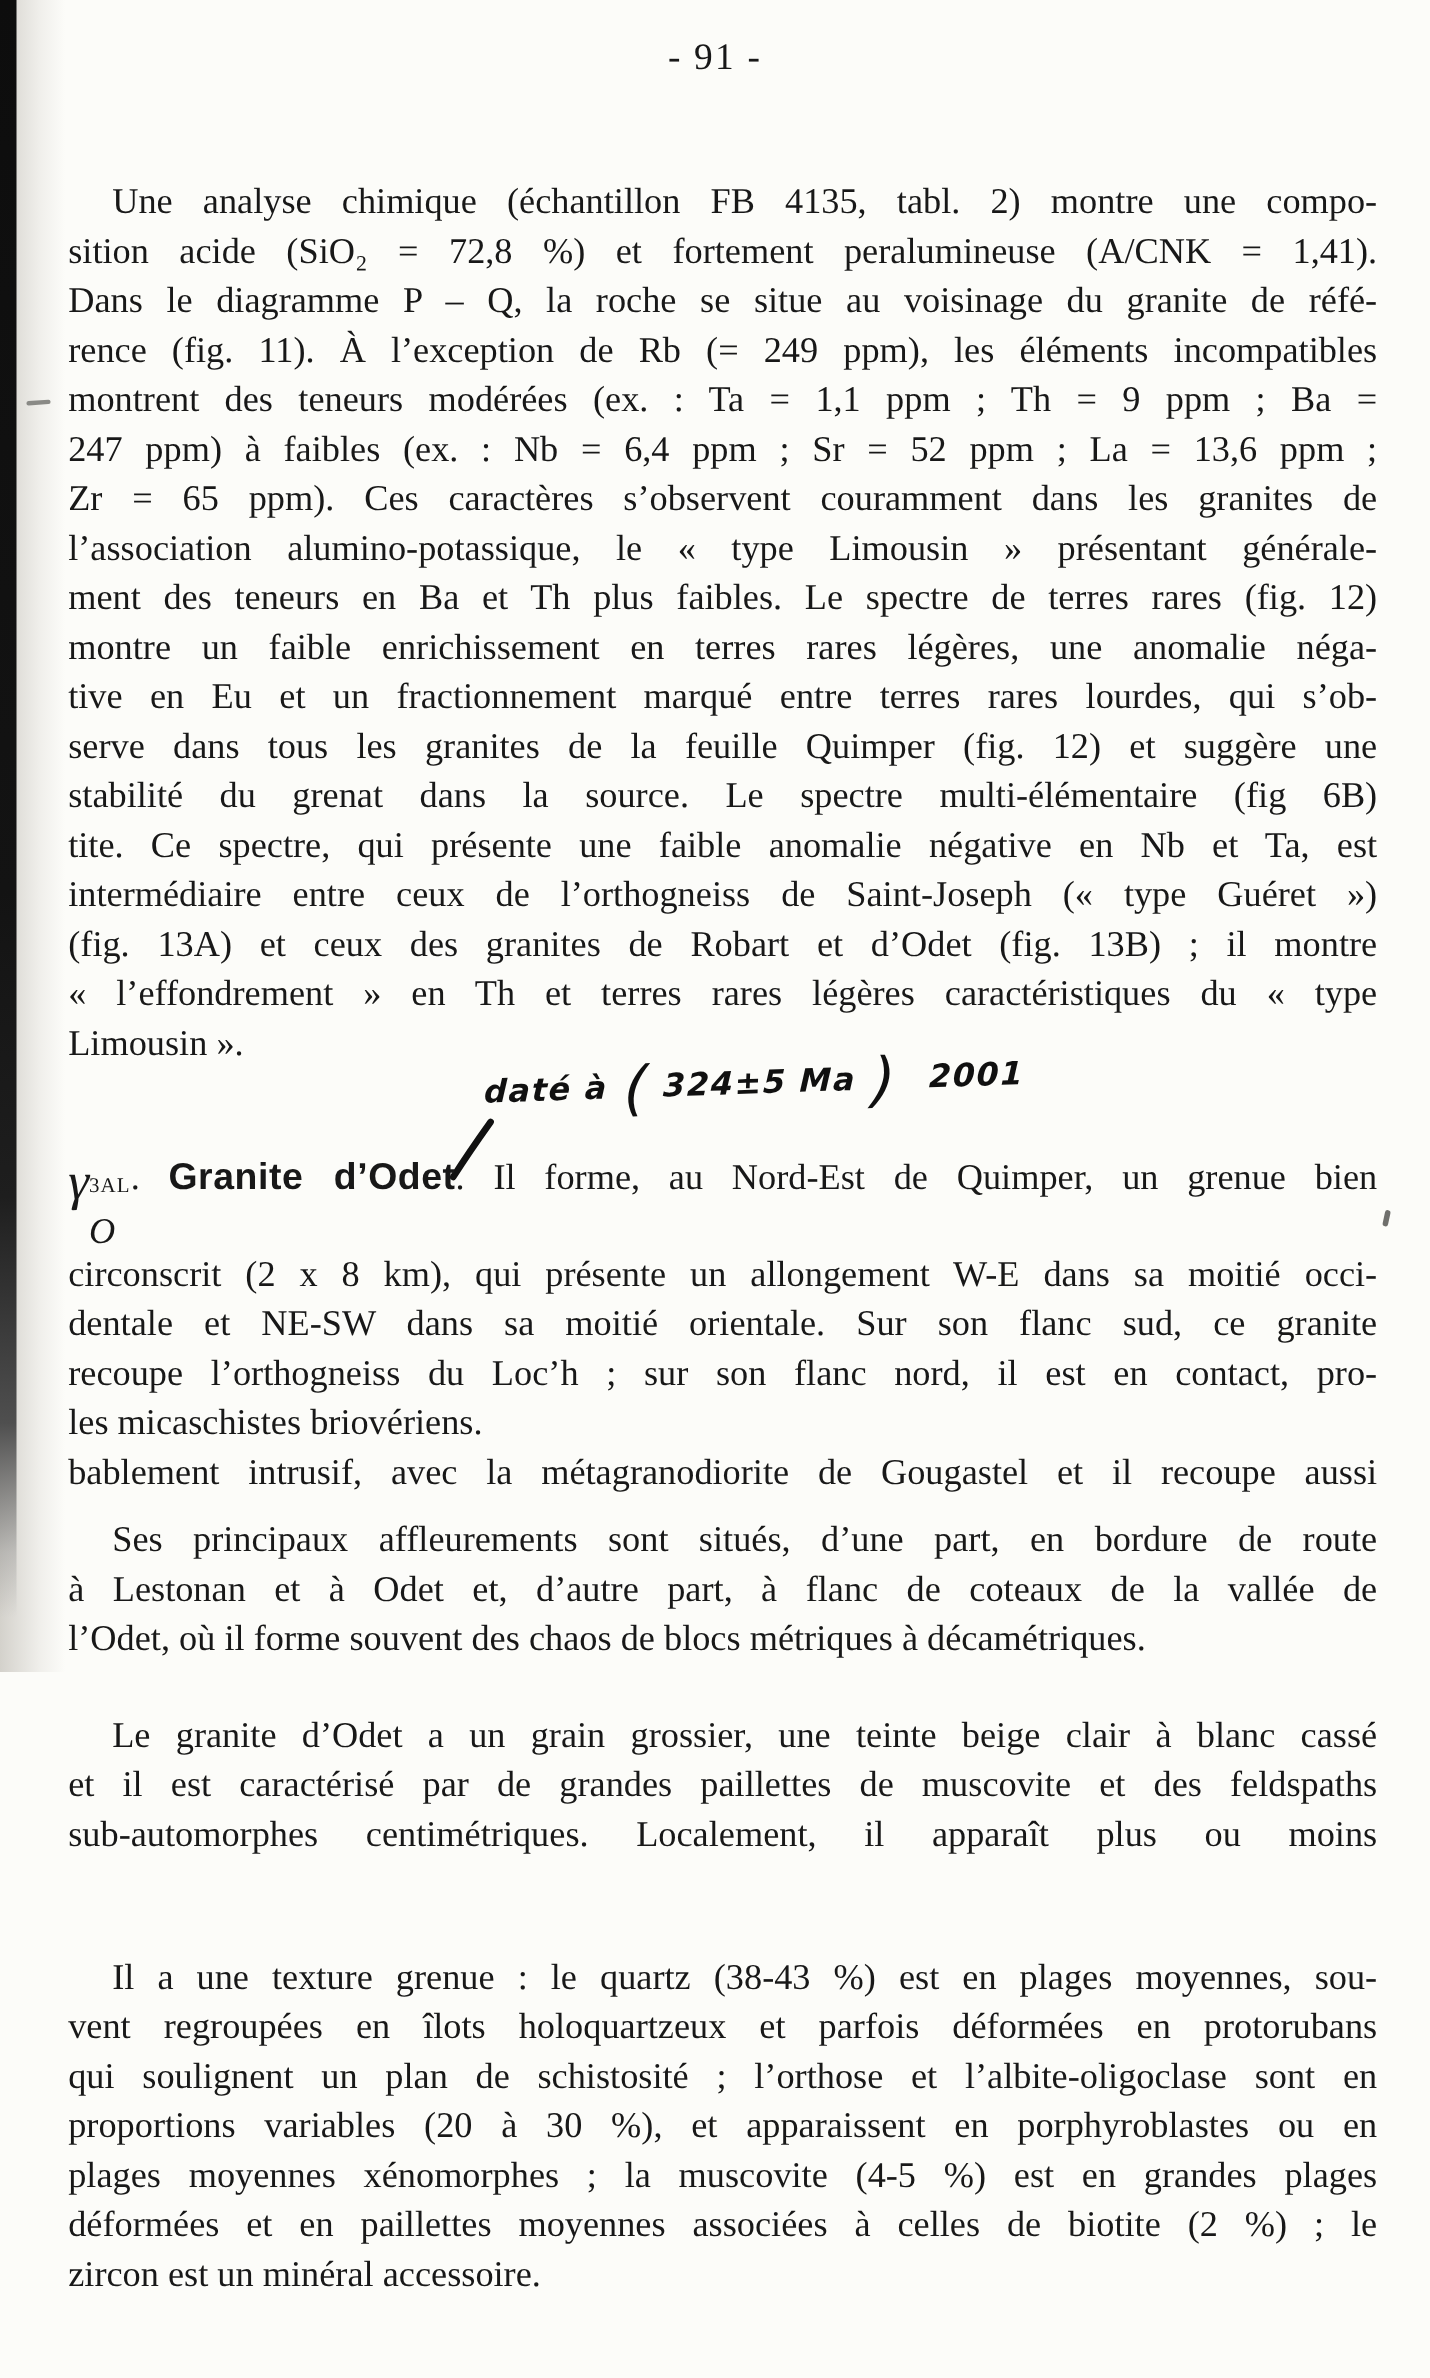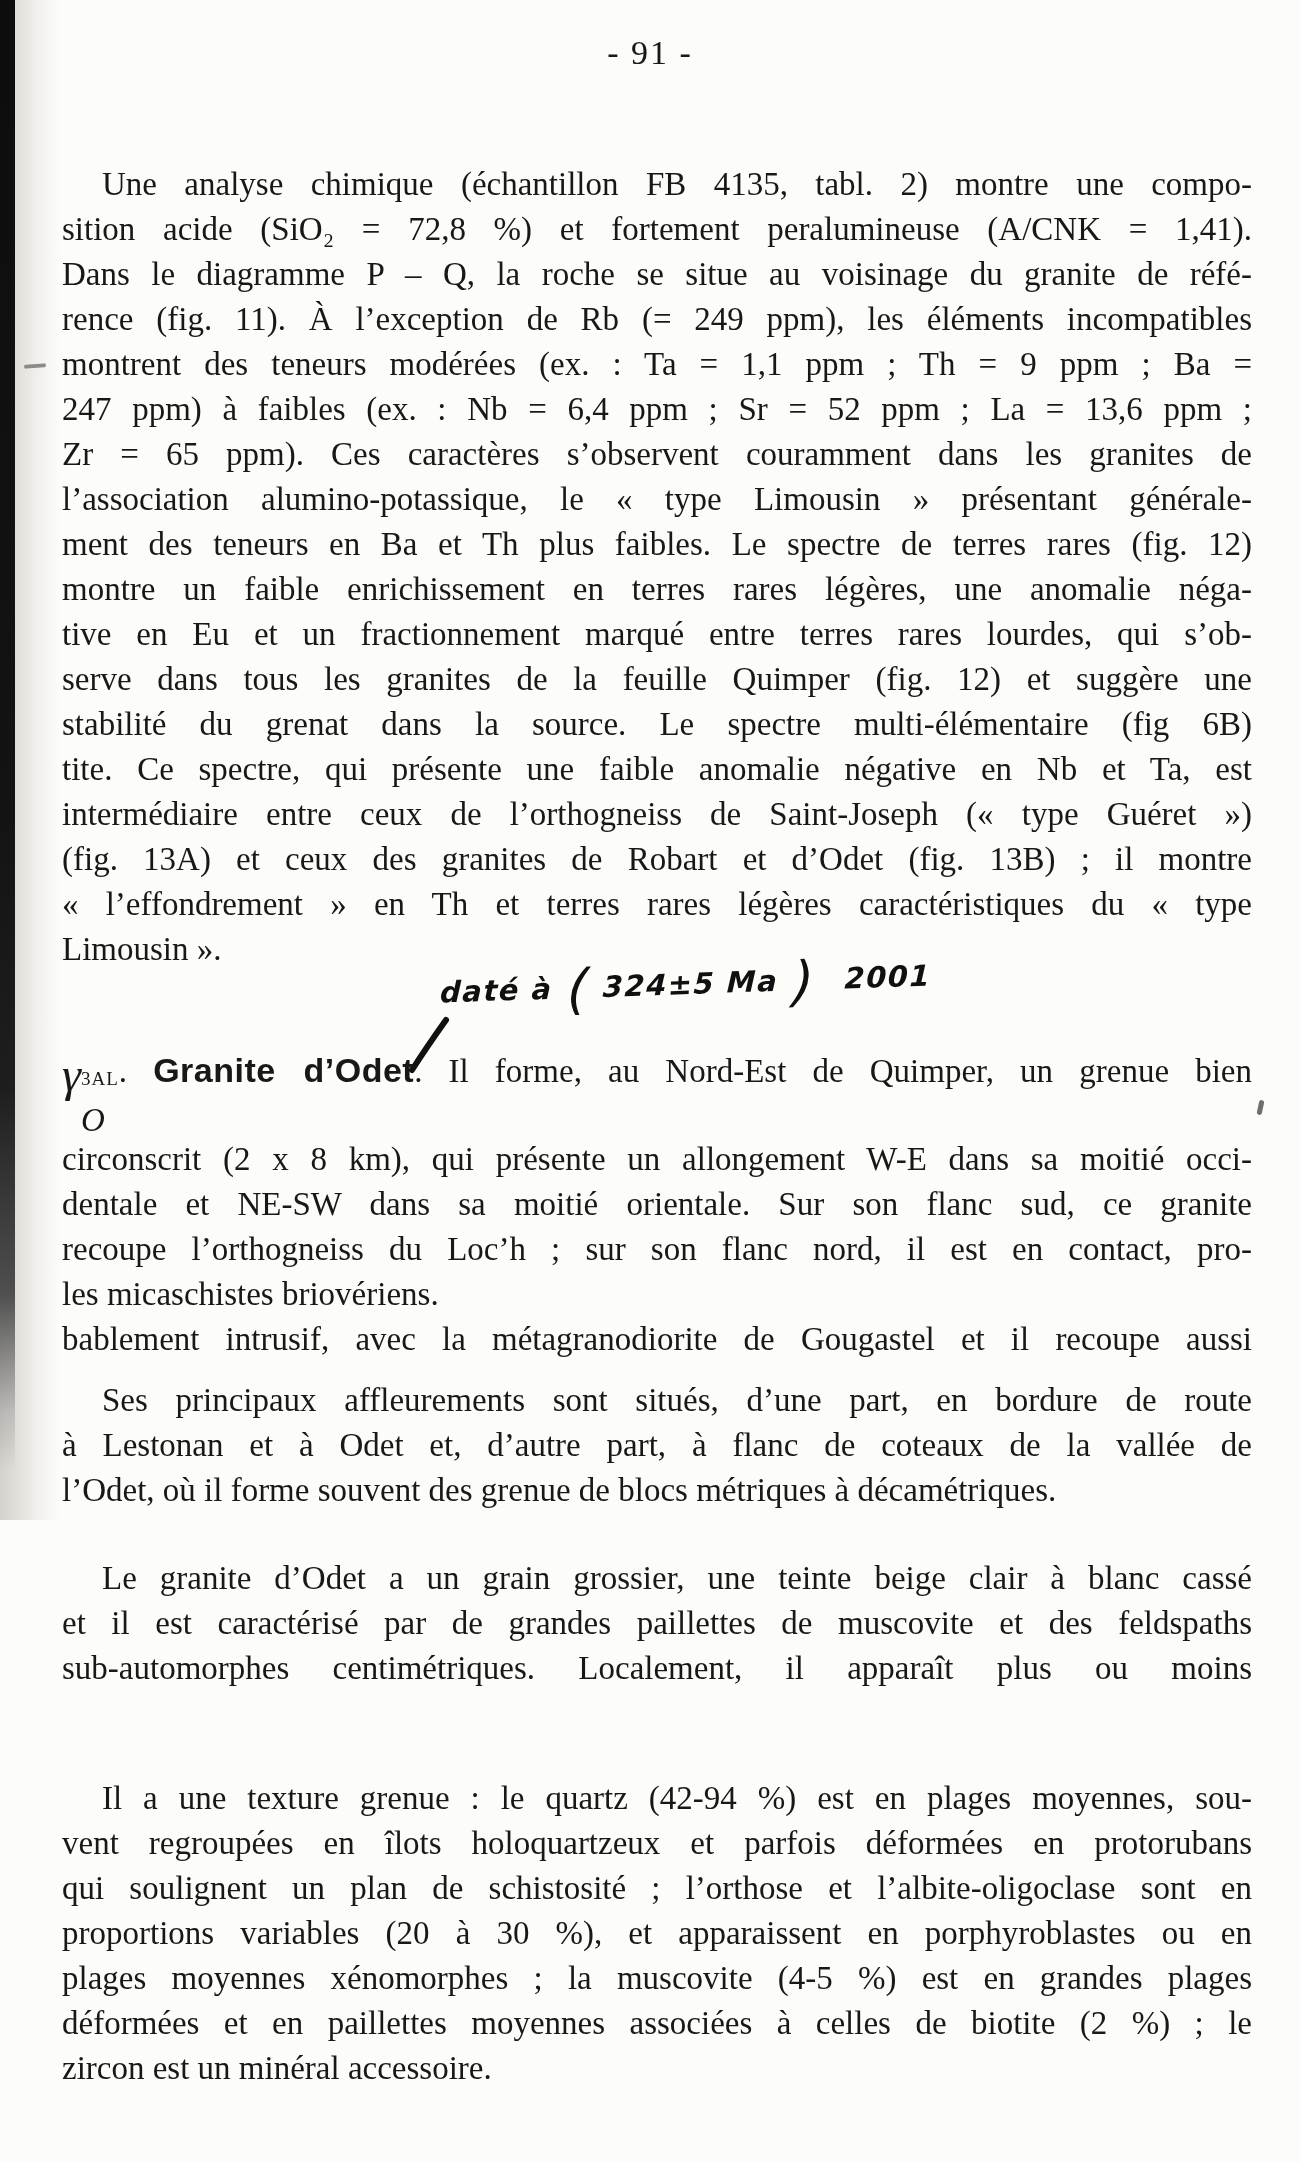--- a/index.html
+++ b/index.html
@@ -108,31 +108,31 @@
           <div class="line">dentale et NE-SW dans sa moitié orientale. Sur son flanc sud, ce granite</div>
           <div class="line">recoupe l’orthogneiss du Loc’h ; sur son flanc nord, il est en contact, pro-</div>
           <div class="line last">les micaschistes briovériens.</div>
           <div class="line">bablement intrusif, avec la métagranodiorite de Gougastel et il recoupe aussi</div>
         </div>
     </div>
 
     <div class="para" id="p3">
         <div class="line first">Ses principaux affleurements sont situés, d’une part, en bordure de route</div>
         <div class="line">à Lestonan et à Odet et, d’autre part, à flanc de coteaux de la vallée de</div>
-        <div class="line last">l’Odet, où il forme souvent des grenue de blocs métriques à décamétriques.</div>
+        <div class="line last">l’Odet, où il forme souvent des chaos de blocs métriques à décamétriques.</div>
       </div>
 
     <div class="para" id="p4">
         <div class="line first">Le granite d’Odet a un grain grossier, une teinte beige clair à blanc cassé</div>
         <div class="line">et il est caractérisé par de grandes paillettes de muscovite et des feldspaths</div>
         <div class="line">sub-automorphes centimétriques. Localement, il apparaît plus ou moins</div>
       </div>
 
     <div class="para" id="p5">
-        <div class="line first">Il a une texture grenue : le quartz (42-94 %) est en plages moyennes, sou-</div>
+        <div class="line first">Il a une texture grenue : le quartz (38-43 %) est en plages moyennes, sou-</div>
         <div class="line">vent regroupées en îlots holoquartzeux et parfois déformées en protorubans</div>
         <div class="line">qui soulignent un plan de schistosité ; l’orthose et l’albite-oligoclase sont en</div>
         <div class="line">proportions variables (20 à 30 %), et apparaissent en porphyroblastes ou en</div>
         <div class="line">plages moyennes xénomorphes ; la muscovite (4-5 %) est en grandes plages</div>
         <div class="line">déformées et en paillettes moyennes associées à celles de biotite (2 %) ; le</div>
         <div class="line last">zircon est un minéral accessoire.</div>
       </div>
 
   </div>
 </div>

